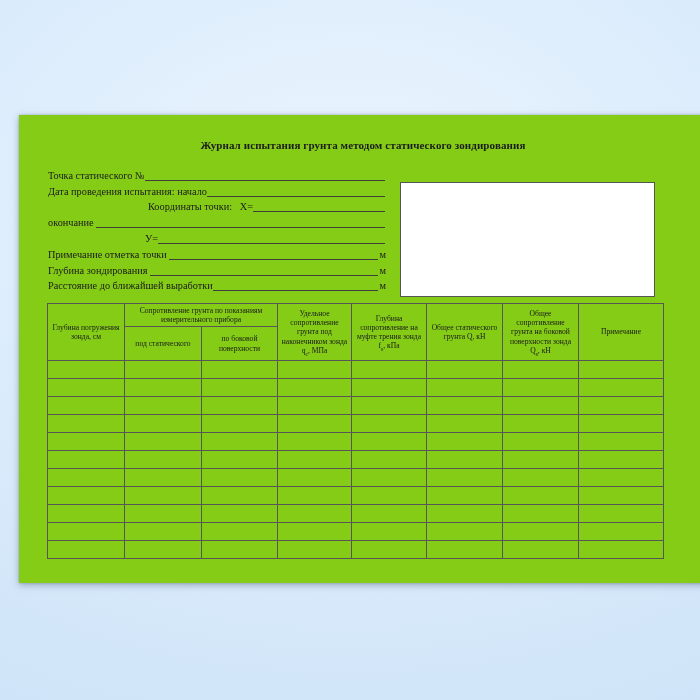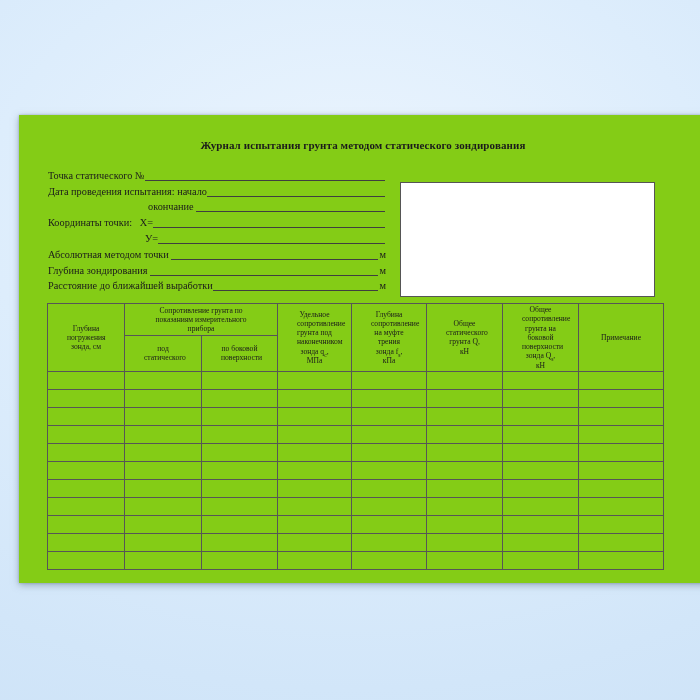--- a/index.html
+++ b/index.html
@@ -25,21 +25,21 @@
   .flabel{flex:0 0 auto;}
   .fline{flex:1 1 auto;border-bottom:1px solid #3f3f3f;height:12px;min-width:8px;}
   .fsuffix{flex:0 0 auto;margin-left:1px;}
   .schema-label{position:absolute;left:381px;top:54px;width:253px;text-align:center;font-size:10.3px;}
   .schema-box{position:absolute;left:381px;top:67px;width:253px;height:113px;border:1px solid #555;background:#fff;}
   .grid-wrap{position:absolute;left:28px;top:188px;}
   table.grid{border-collapse:collapse;table-layout:fixed;width:616px;}
   table.grid th,table.grid td{border:1px solid #565656;padding:0;}
   table.grid thead th{
     font-weight:normal;font-size:7.6px;line-height:1.22;
-    text-align:center;vertical-align:middle;padding:1px 19px;
+    text-align:center;vertical-align:middle;padding:1px 3px;
   }
   th.depth-col{font-size:8.2px;}
   th.note-col{font-size:9.8px;}
   tr.row-group th{height:20px;}
   tr.row-sub th{height:31px;}
   table.grid sub{font-size:5.6px;line-height:0;}
   tbody td{height:17px;}
 </style>
 </head>
 <body>
@@ -53,36 +53,36 @@
       <span class="flabel">Точка статического №</span>
       <span class="fline"></span>
       <span class="fsuffix"></span>
     </div>
     <div class="frow">
       <span class="flabel">Дата проведения испытания: начало</span>
       <span class="fline"></span>
       <span class="fsuffix"></span>
     </div>
     <div class="frow">
+      <span class="flabel">Координаты точки:   Х=</span>
+      <span class="fline"></span>
+      <span class="fsuffix"></span>
+    </div>
+    <div class="frow">
       <span class="flabel">окончание </span>
       <span class="fline"></span>
       <span class="fsuffix"></span>
     </div>
     <div class="frow">
-      <span class="flabel">Координаты точки:   Х=</span>
-      <span class="fline"></span>
-      <span class="fsuffix"></span>
-    </div>
-    <div class="frow">
       <span class="flabel">У=</span>
       <span class="fline"></span>
       <span class="fsuffix"></span>
     </div>
     <div class="frow">
-      <span class="flabel">Абсолютная методом точки </span>
+      <span class="flabel">Примечание отметка точки </span>
       <span class="fline"></span>
       <span class="fsuffix">м</span>
     </div>
     <div class="frow">
       <span class="flabel">Глубина зондирования </span>
       <span class="fline"></span>
       <span class="fsuffix">м</span>
     </div>
     <div class="frow">
       <span class="flabel">Расстояние до ближайшей выработки</span>

